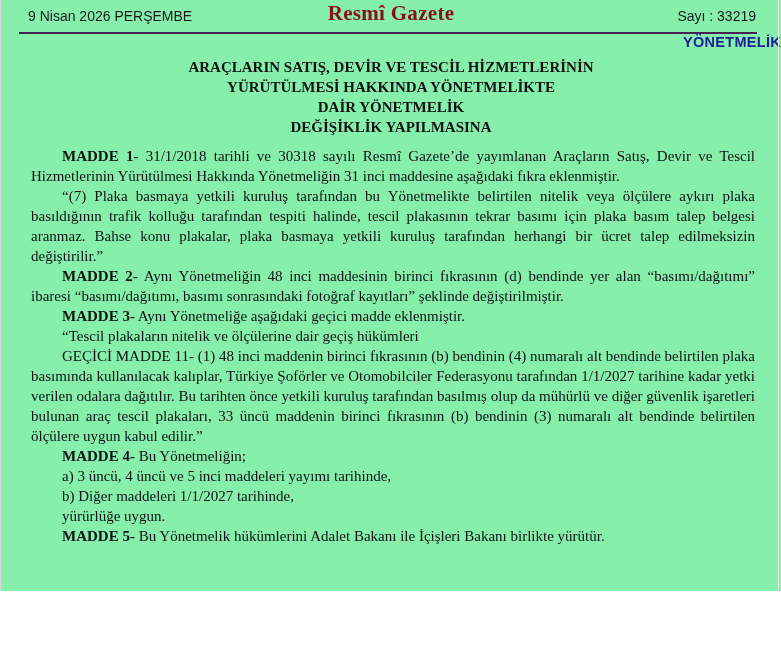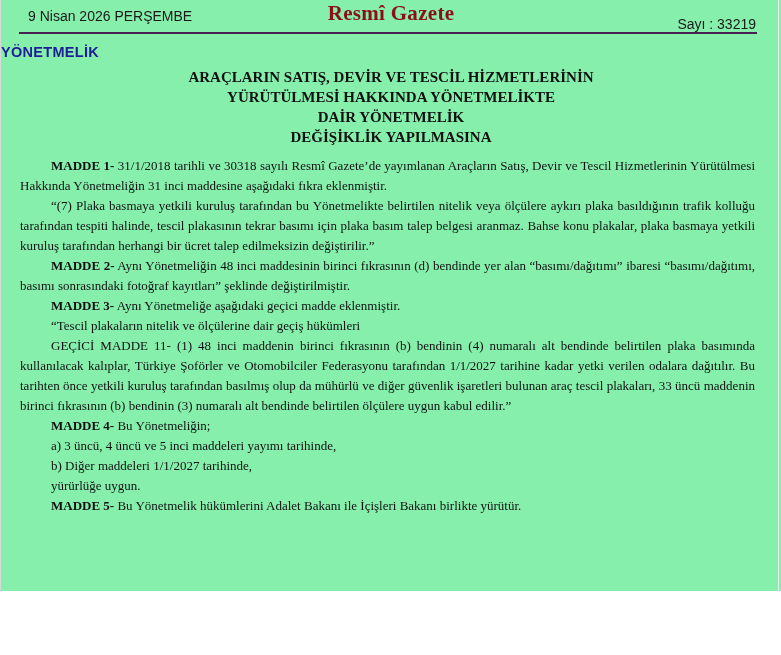--- a/index.html
+++ b/index.html
@@ -23,48 +23,48 @@
     position:absolute; left:27px; top:8px;
     font-family:"Liberation Sans", sans-serif;
     font-size:14px; color:#1a1a1a; white-space:nowrap;
   }
   .gtitle {
     position:absolute; left:0; right:0; top:1px; text-align:center;
     font-family:"Liberation Serif", serif;
     font-size:21px; font-weight:bold; color:#8b1016; letter-spacing:.3px;
   }
   .issue {
-    position:absolute; right:25px; top:16px;
+    position:absolute; right:25px; top:8px;
     font-family:"Liberation Sans", sans-serif;
     font-size:14px; color:#1a1a1a; white-space:nowrap;
   }
   .rule {
     position:absolute; left:18px; right:24px; bottom:0; height:2px;
     background:#472052;
   }
   
   .section {
-    margin-top:10px; text-align:left;
+    margin-top:0; text-align:right;
     font-family:"Liberation Sans", sans-serif;
     font-size:14.5px; font-weight:bold; color:#1e1e96; letter-spacing:.3px;
   }
   
   .issuer {
     margin:15px 0 0 66px;
     font-size:15px; text-decoration:underline;
   }
   
   .title-block {
     margin-top:7px; text-align:center;
     font-weight:bold; font-size:15px; line-height:20px;
   }
   
   .body {
-    margin-top:9px; padding:0 26px 0 19px;
-    font-size:13px; line-height:20px; text-align:justify;
+    margin-top:9px; padding:0 26px 0 30px;
+    font-size:15px; line-height:20px; text-align:justify;
   }
   .body p { margin:0; text-indent:31px; }
   .lead { font-weight:bold; }
 </style>
 </head>
 <body>
 
 <div class="page">
 
   <div class="header">

